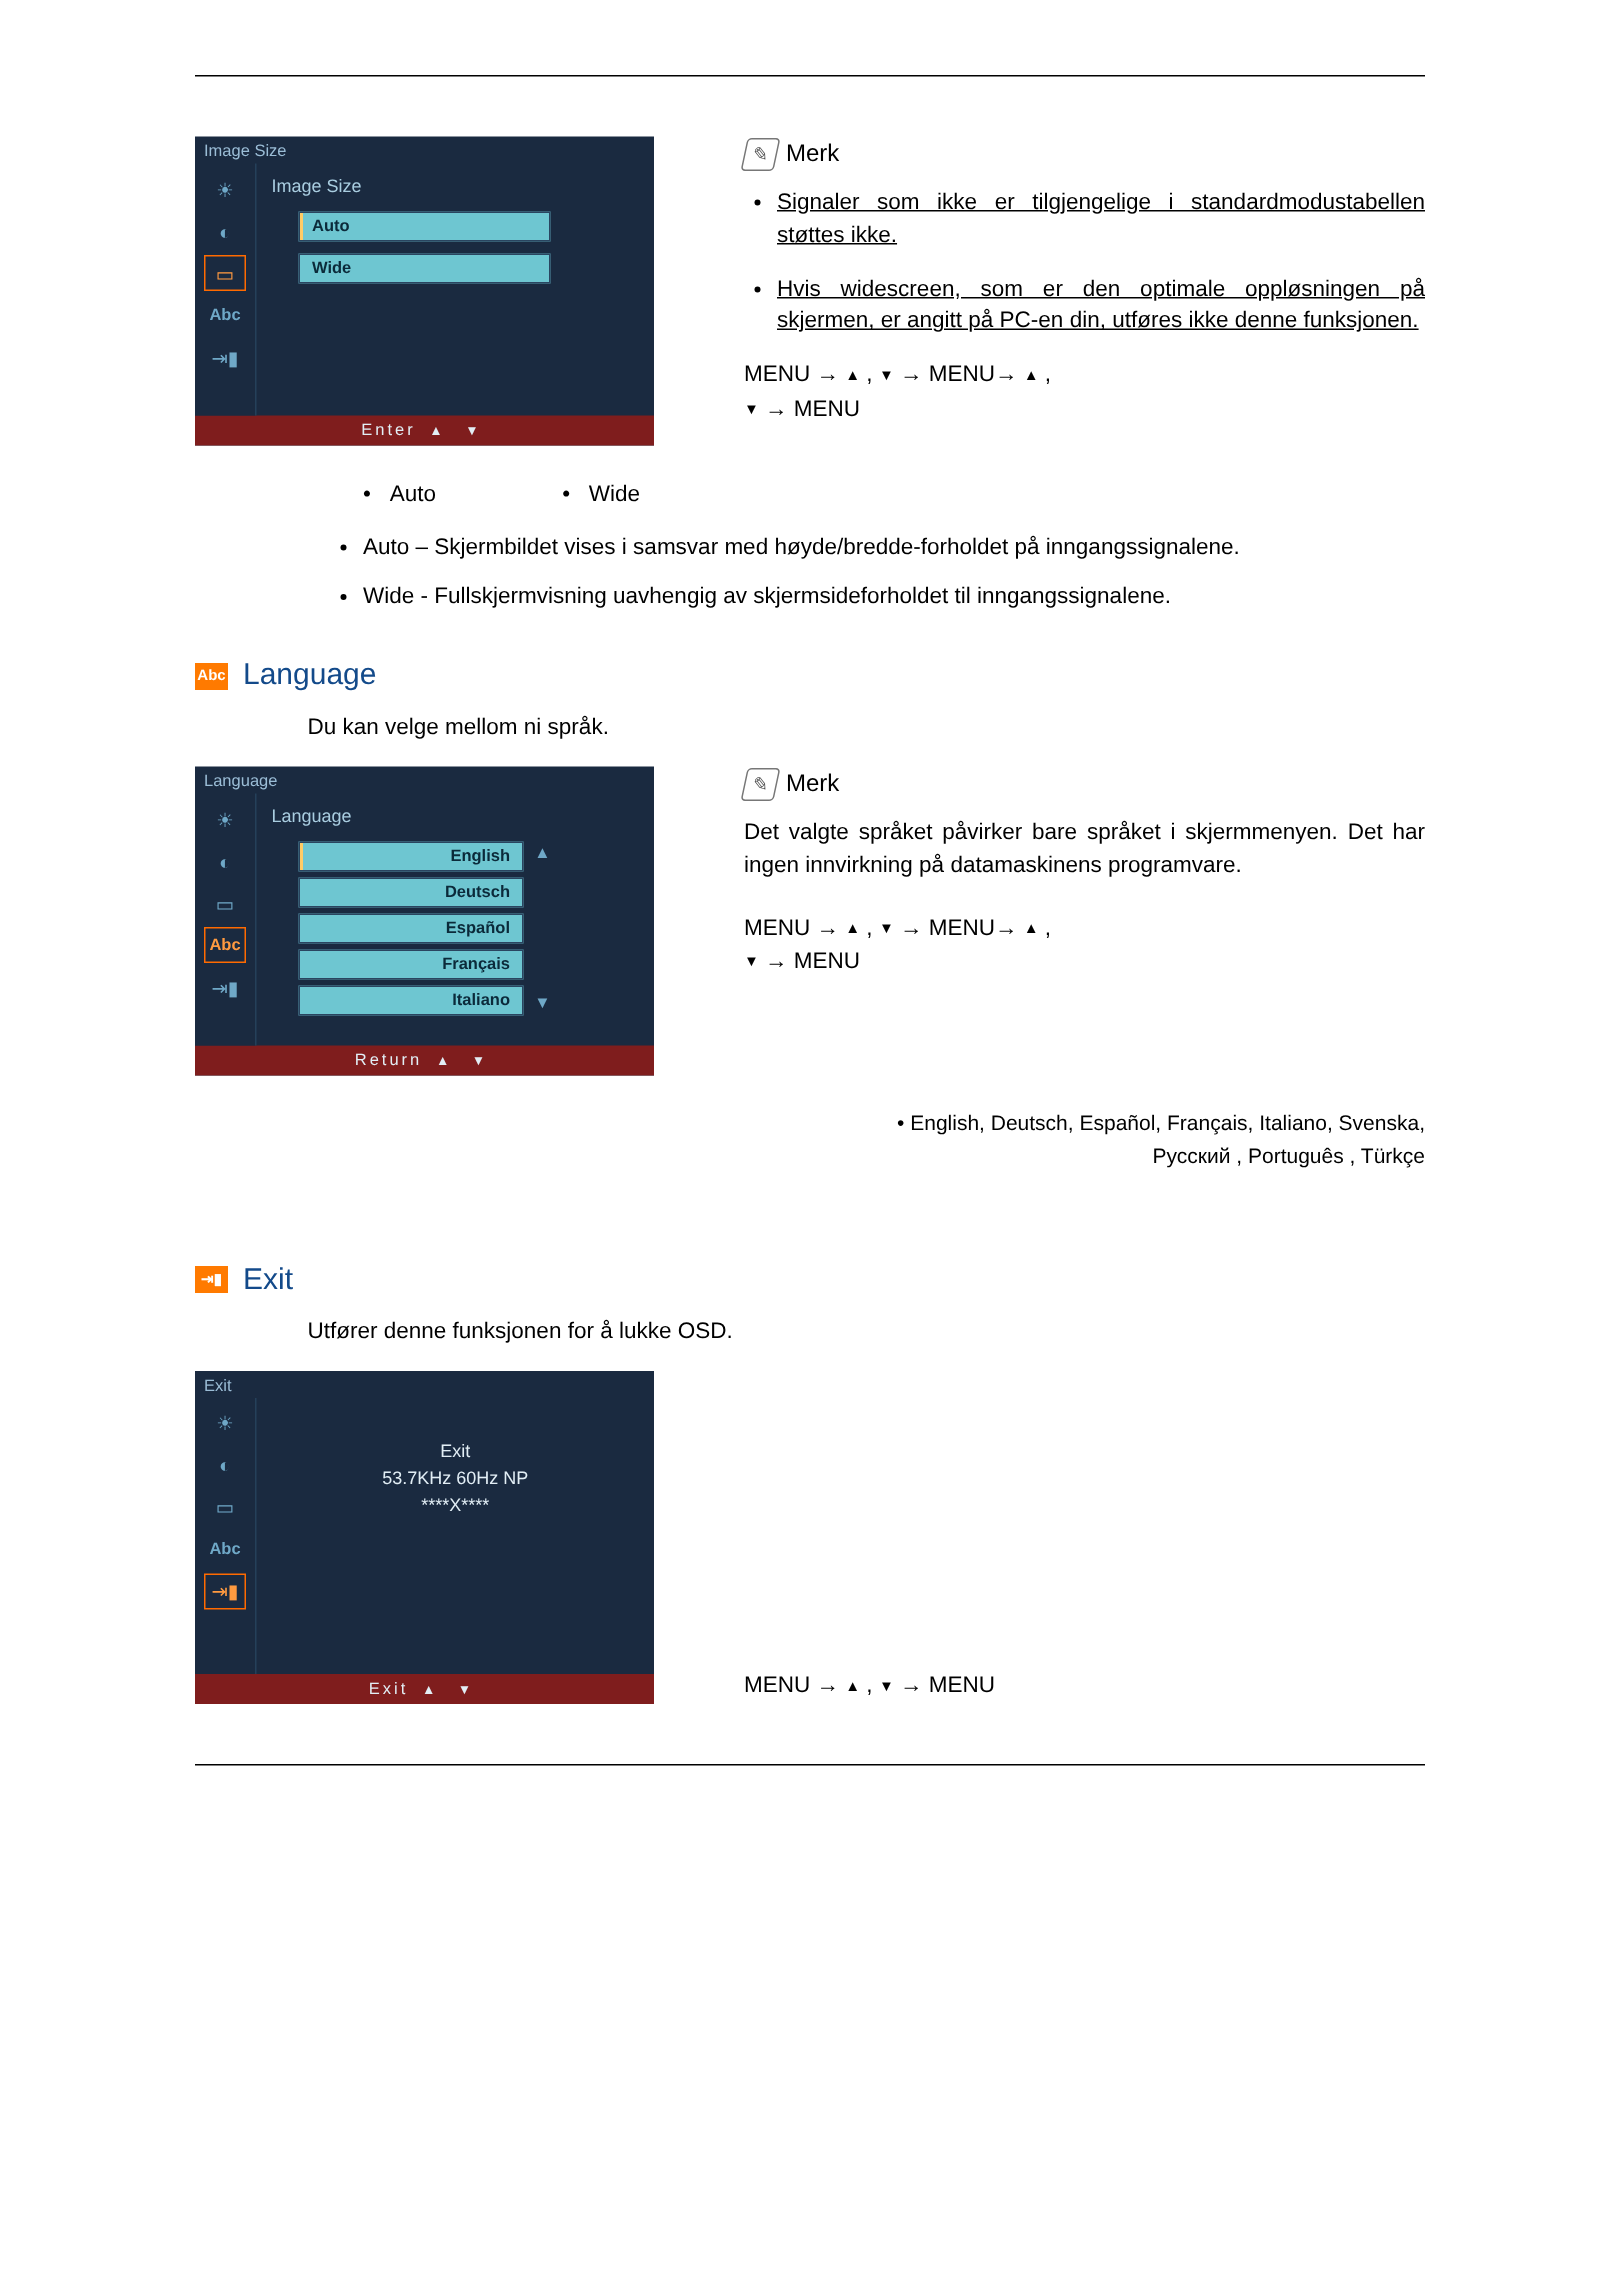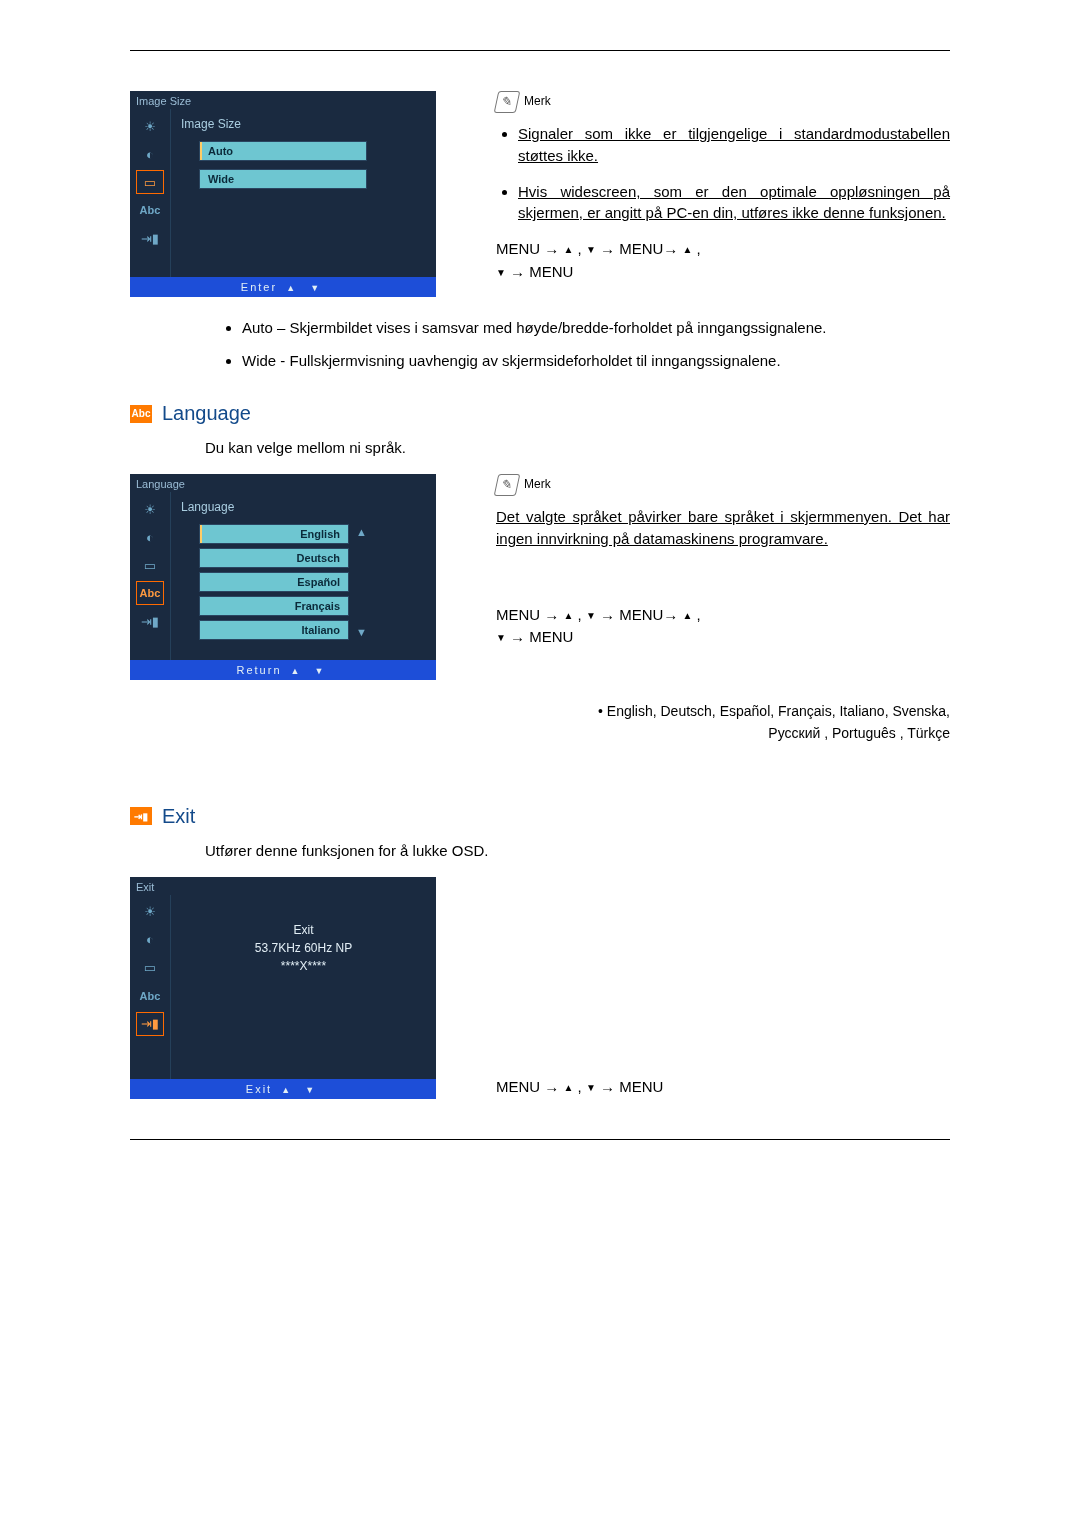--- a/index.html
+++ b/index.html
@@ -117,21 +117,21 @@
   .osd-list-item.sel {
     box-shadow: inset 2px 0 0 #ffcc66;
   }
   .scroll-arrow {
     position: absolute;
     right: -18px;
     color: #6fa8c7;
     font-size: 11px;
   }
   .osd-footer {
-    background: #1d4ed8;
+    background: #7f1d1d;
     text-align: center;
     color: #e2eef5;
     font-size: 11px;
     padding: 4px 0;
     letter-spacing: 2px;
   }
   .osd-footer .tri {
     font-size: 9px;
     margin: 0 4px;
   }
@@ -152,21 +152,21 @@
     height: 20px;
     border: 1px solid #777;
     border-radius: 3px;
     transform: skewX(-12deg);
     display: inline-flex;
     align-items: center;
     justify-content: center;
     font-size: 13px;
     color: #555;
   }
-  .note-heading { font-size: 12px; }
+  .note-heading { font-size: 16px; }
   .note-block ul {
     padding-left: 22px;
     margin: 0 0 14px 0;
     text-decoration: underline;
   }
   .note-block li {
     margin-bottom: 14px;
     text-align: justify;
   }
   .nav-seq {
@@ -269,20 +269,24 @@
         <li>Signaler som ikke er tilgjengelige i standardmodustabellen støttes ikke.</li>
         <li>Hvis widescreen, som er den optimale oppløsningen på skjermen, er angitt på PC-en din, utføres ikke denne funksjonen.</li>
       </ul>
       <div class="nav-seq">
         <span>MENU → </span><span class="tri-sm">▲</span><span> , </span><span class="tri-sm">▼</span><span> → MENU→ </span><span class="tri-sm">▲</span><span> ,</span><br>
         <span class="tri-sm">▼</span><span> → MENU</span>
       </div>
     </div>
   </div>
 
+  <div class="inline-bullets">
+    <span class="bul">•&nbsp;&nbsp;&nbsp;<span>Auto</span></span>
+    <span class="bul">•&nbsp;&nbsp;&nbsp;<span>Wide</span></span>
+  </div>
 
   <ul class="desc-list">
     <li><span>Auto</span><span> – Skjermbildet vises i samsvar med høyde/bredde-forholdet på inngangssignalene.</span></li>
     <li><span>Wide</span><span> - Fullskjermvisning uavhengig av skjermsideforholdet til inngangssignalene.</span></li>
   </ul>
 
   <div class="section-head">
     <span class="section-icon">Abc</span>
     <span class="section-title">Language</span>
   </div>
@@ -317,21 +321,21 @@
         <span class="tri">▲</span>
         <span class="tri">▼</span>
       </div>
     </div>
 
     <div class="note-block">
       <div class="note-title">
         <span class="note-icon">✎</span>
         <span class="note-heading">Merk</span>
       </div>
-      <p style="text-align:justify; margin:0 0 54px 0;text-decoration:underline;">Det valgte språket påvirker bare språket i skjermmenyen. Det har ingen innvirkning på datamaskinens programvare.</p>
+      <p style="text-align:justify; margin:0 0 20px 0;">Det valgte språket påvirker bare språket i skjermmenyen. Det har ingen innvirkning på datamaskinens programvare.</p>
       <div class="nav-seq">
         <span>MENU → </span><span class="tri-sm">▲</span><span> , </span><span class="tri-sm">▼</span><span> → MENU→ </span><span class="tri-sm">▲</span><span> ,</span><br>
         <span class="tri-sm">▼</span><span> → MENU</span>
       </div>
     </div>
   </div>
 
   <div class="lang-extra">
     <span class="bullet">•</span> <span>English, Deutsch, Español, Français,  Italiano, Svenska,</span><br>
     &nbsp;&nbsp;&nbsp;<span>Русский , Português , Türkçe</span>

